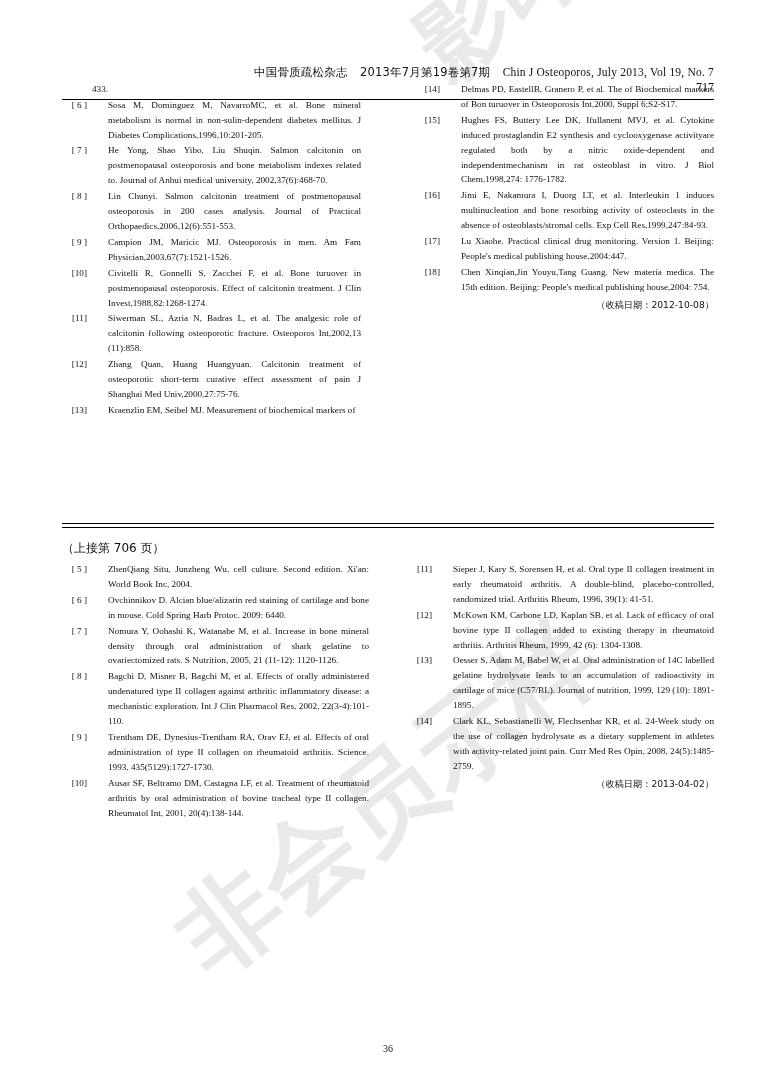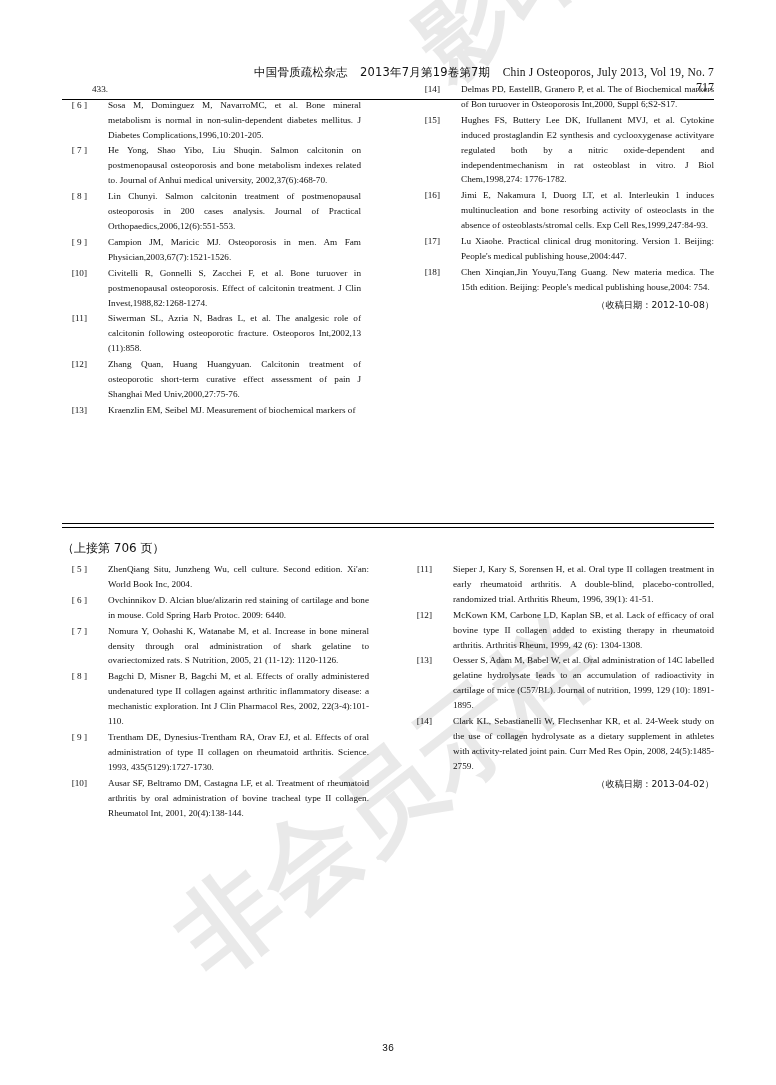--- a/index.html
+++ b/index.html
@@ -131,21 +131,21 @@
     display: flex;
     gap: 38px;
   }
   .pagenum {
     position: absolute;
     left: 0;
     right: 0;
     top: 1043px;
     text-align: center;
     font-size: 10px;
-    font-family: Liberation Mono, monospace;
+    font-family: Liberation Serif, serif;
   }
 </style>
 </head>
 <body>
 
 <div class="page">
 
   <div class="watermark wm1">影印</div>
   <div class="watermark wm2">非会员示样</div>
 

